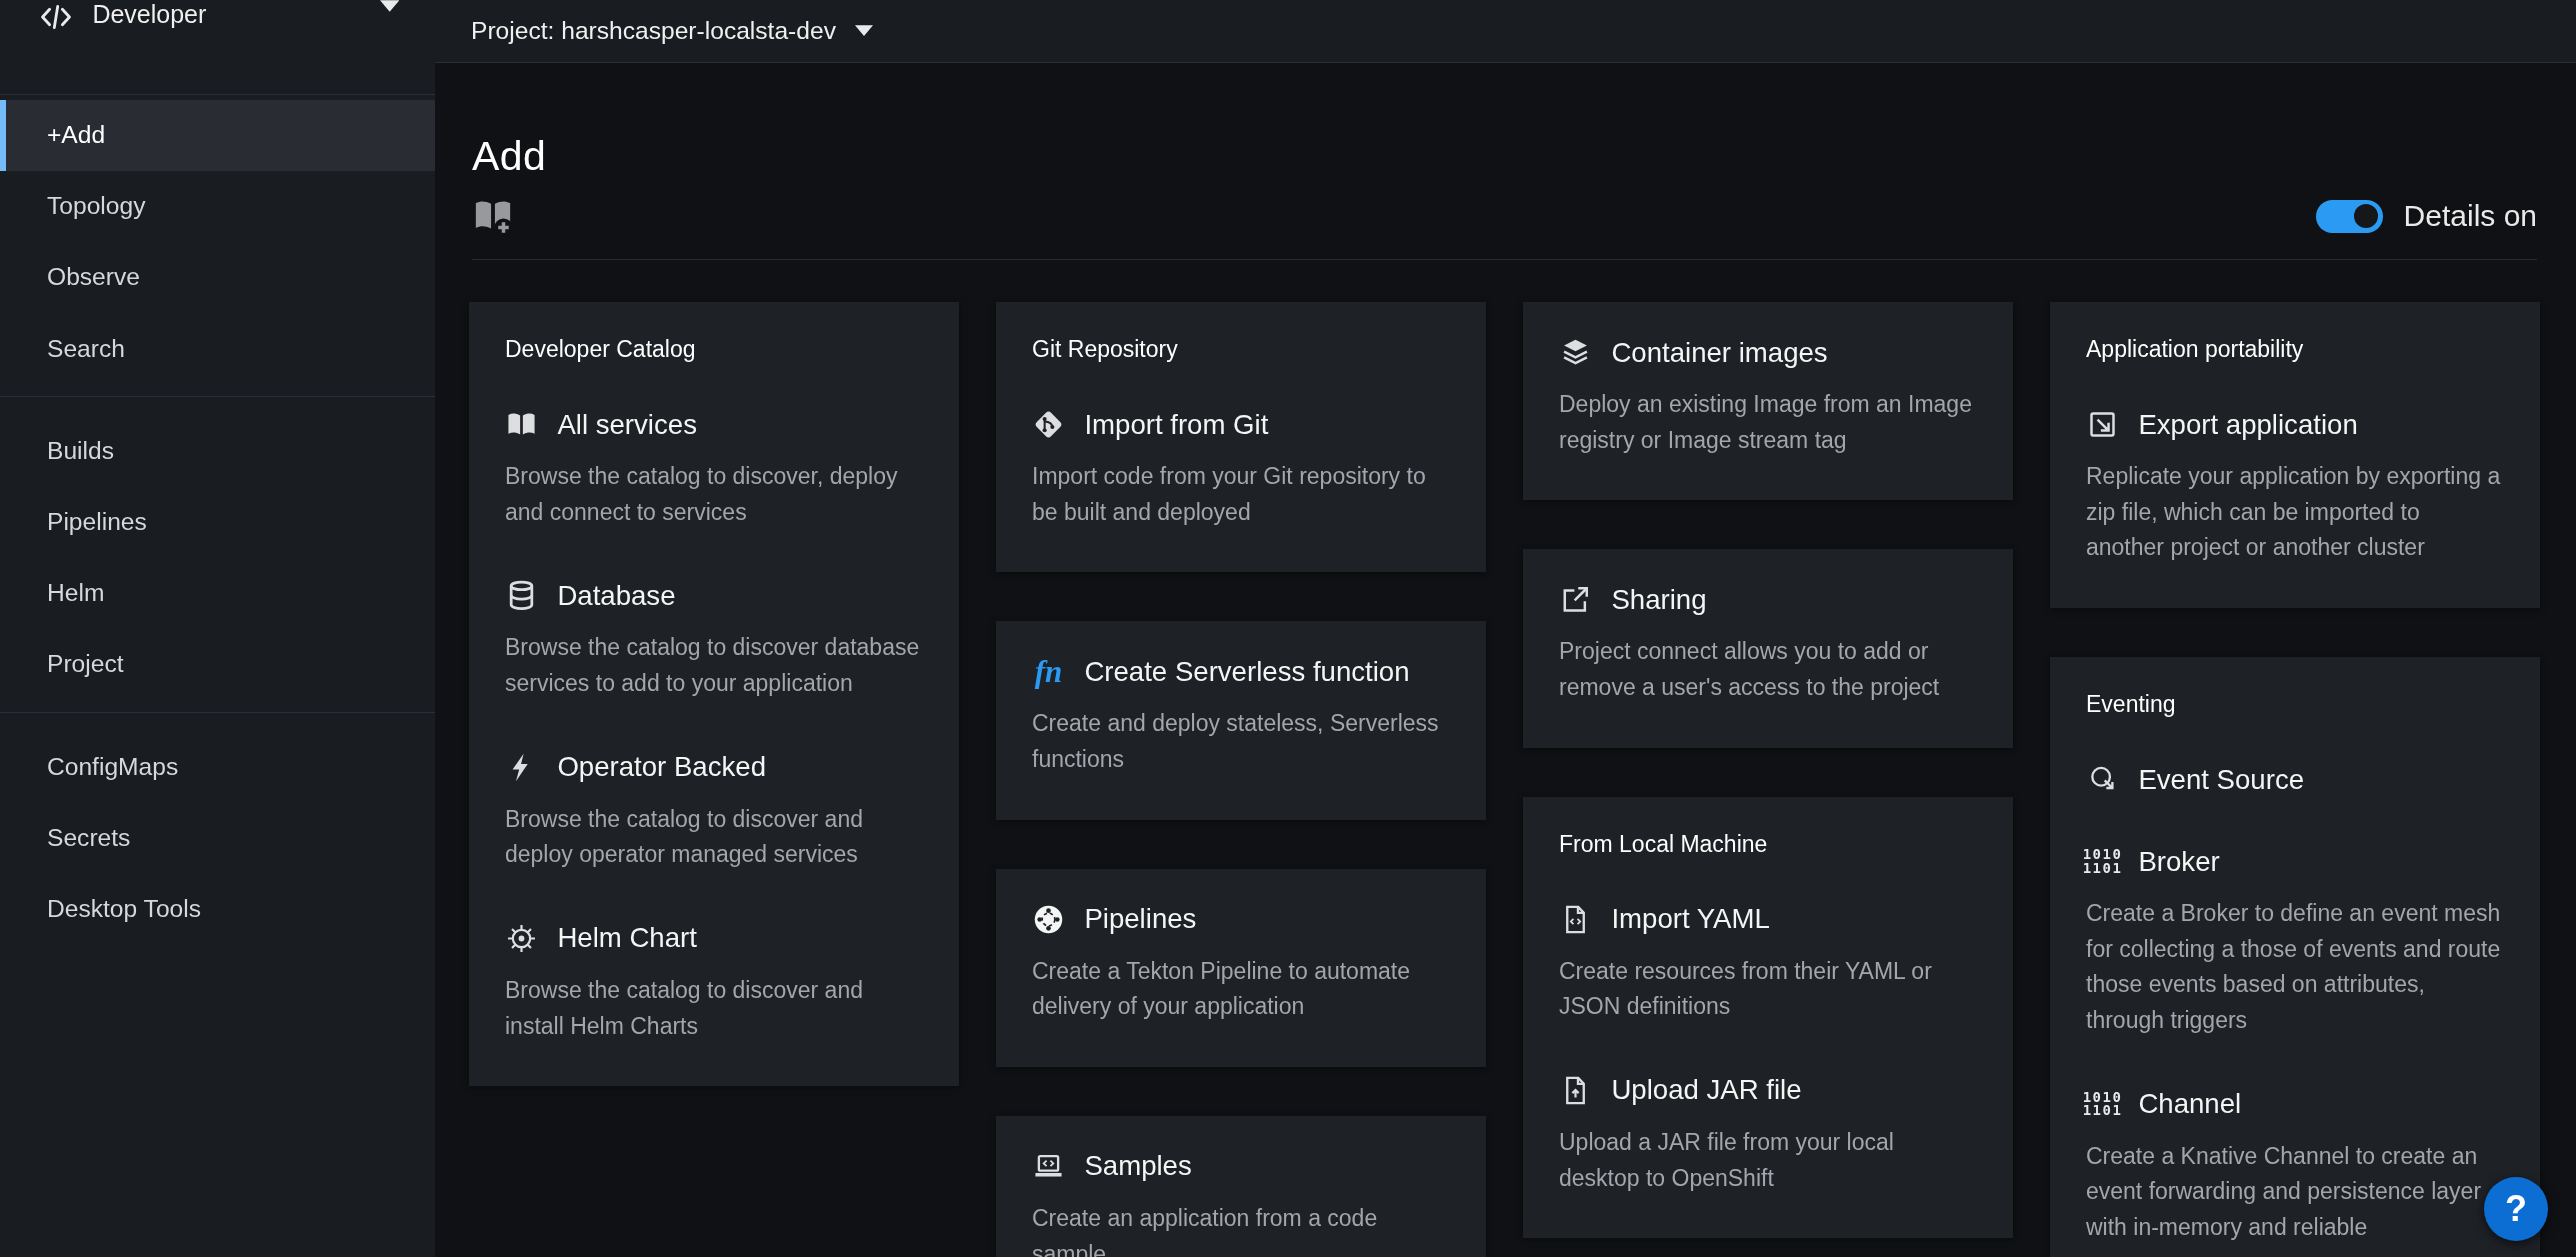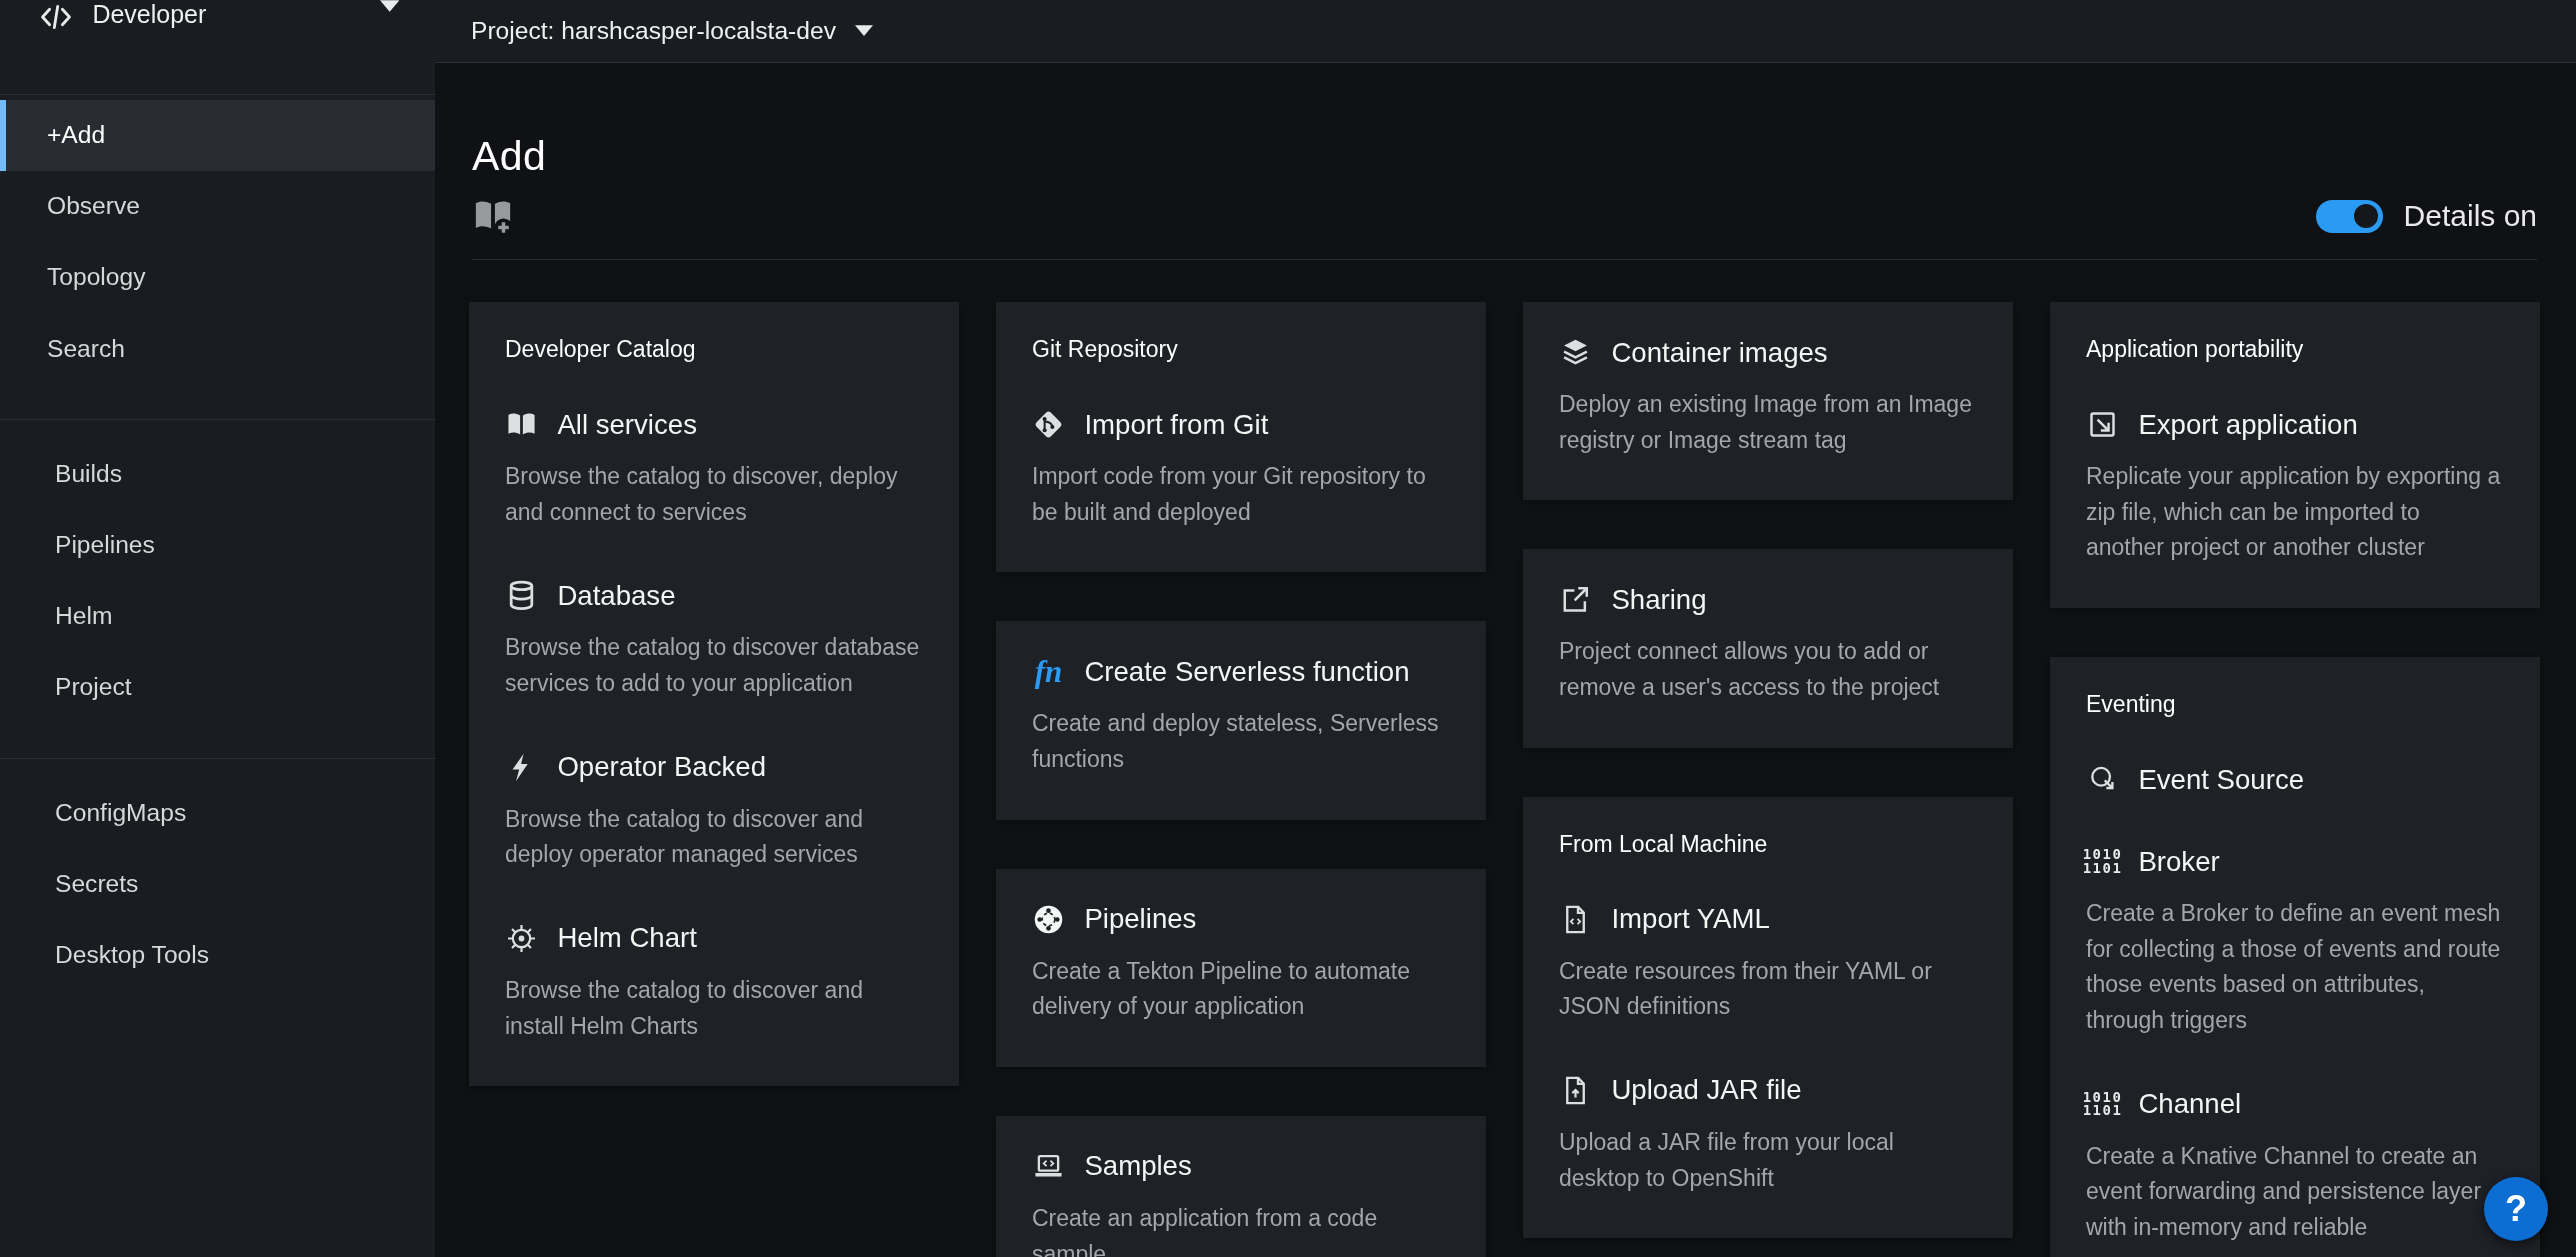--- a/index.html
+++ b/index.html
@@ -18,21 +18,21 @@
     height:95px; display:flex; align-items:flex-start;
     padding:0 36px 0 39px; border-bottom:0.7px solid #2c3036; cursor:pointer;
   }
   .code-icon { width:34px; height:34px; color:#e9eaeb; display:flex; }
   .code-icon svg { width:100%; height:100%; }
   .perspective-label { font-size:25px; margin-left:19.4px; flex:1; color:#f0f0f0; }
   .caret { width:19.4px; height:12px; color:#e9eaeb; display:flex; }
   .caret svg { width:100%; height:100%; }
 
   .nav { padding-top:4.5px; }
-  .nav-group + .nav-group { border-top:0.7px solid #2c3036; margin-top:35px; padding-top:18px;padding-left:8px; }
+  .nav-group + .nav-group { border-top:0.7px solid #2c3036; margin-top:12px; padding-top:18px; }
   .nav-item {
     font-size:24.6px; color:#d6d8da; padding:21.6px 15px 21.6px 41px;
     cursor:pointer; border-left:6.7px solid transparent;
   }
   .nav-item.active { background:#292d33; border-left-color:var(--active-bar,#73bcf7); color:#ffffff; }
 
   
   .main { flex:1; display:flex; flex-direction:column; min-width:0;gap:43px; }
   .topbar {
     height:63px; background:#191c20; border-bottom:0.7px solid #2c3036;
@@ -94,22 +94,22 @@
       <span class="perspective-label">Developer</span>
       <span class="caret">
         <svg viewBox="0 0 10 6">
             <path d="M0 0h10L5 6z" fill="currentColor"></path>
           </svg>
       </span>
     </div>
     <div class="nav">
         <div class="nav-group">
           <div class="nav-item active">+Add</div>
+          <div class="nav-item">Topology</div>
           <div class="nav-item">Observe</div>
-          <div class="nav-item">Topology</div>
           <div class="nav-item">Search</div>
         </div>
         <div class="nav-group">
           <div class="nav-item">Builds</div>
           <div class="nav-item">Pipelines</div>
           <div class="nav-item">Helm</div>
           <div class="nav-item">Project</div>
         </div>
         <div class="nav-group">
           <div class="nav-item">ConfigMaps</div>

